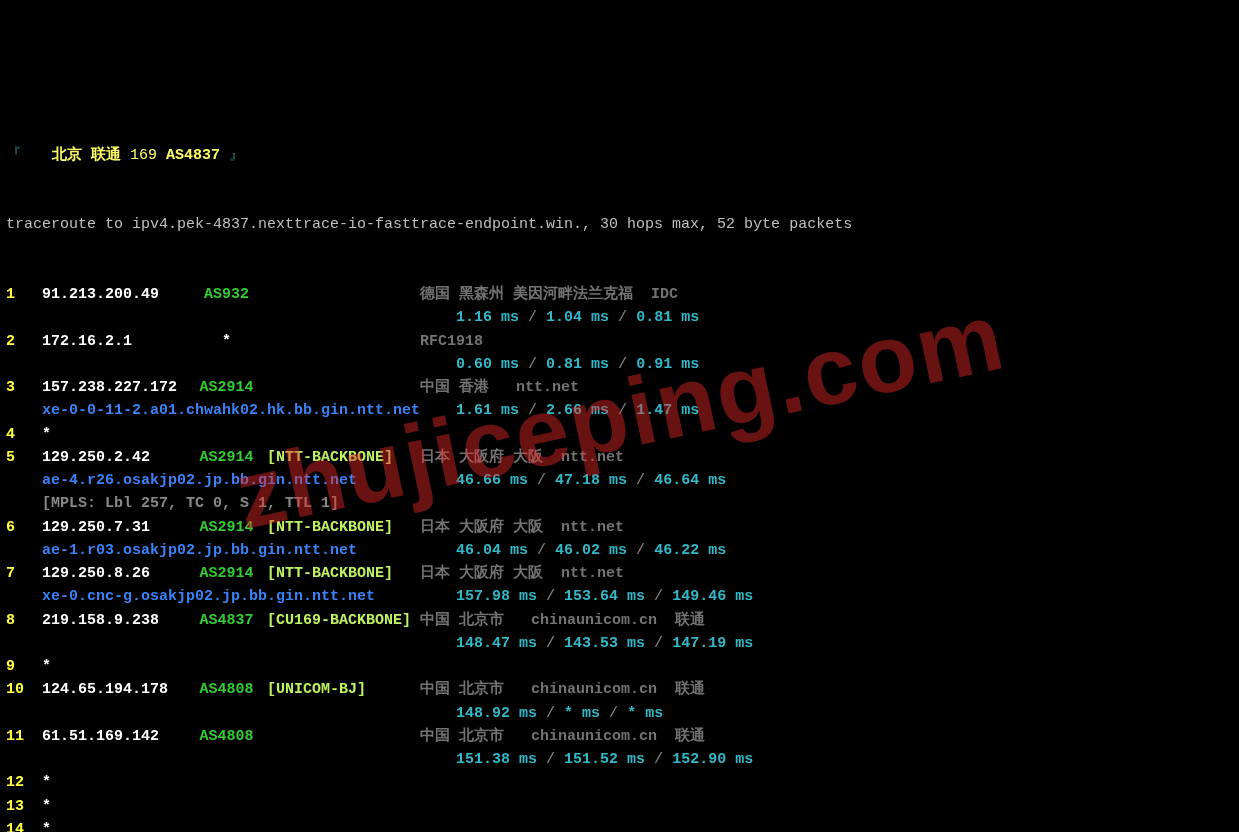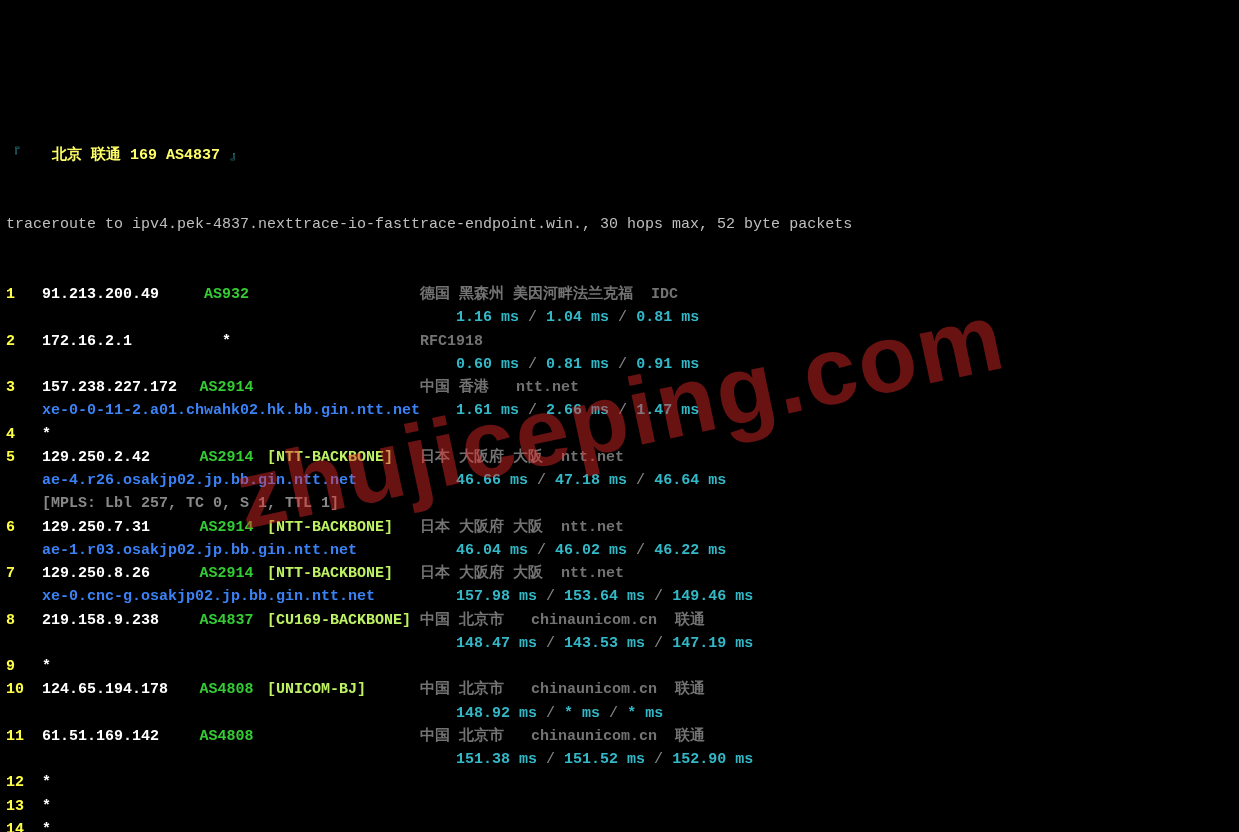--- a/index.html
+++ b/index.html
@@ -12,21 +12,21 @@
       padding: 4px 6px;
       white-space: pre;
       position: relative;
       overflow: hidden;
       width: 1239px;
       height: 832px;
     }
     .hdr-bracket { color: #30a0a8; }
     .hdr-text { color: #ffff66; font-weight: bold; margin-left: 31px; }
     .hdr-asn { color: #ffff66; font-weight: bold; }
-    .hdr-num { color: #ffff66; font-weight: bold; }
+    .hdr-num { color: #ffff66; font-weight: normal; }
     .cmd { color: #bfbfbf; }
     .hopnum { color: #ffff44; font-weight: bold; }
     .ip { color: #ffffff; font-weight: bold; }
     .asn { color: #33cc33; font-weight: bold; }
     .org { color: #bef264; font-weight: bold; }
     .loc { color: #737373; font-weight: bold; }
     .ms { color: #33b8c8; font-weight: bold; }
     .sep { color: #888; }
     .rdns { color: #3b82f6; font-weight: bold; }
     .mpls { color: #888; font-weight: bold; }

